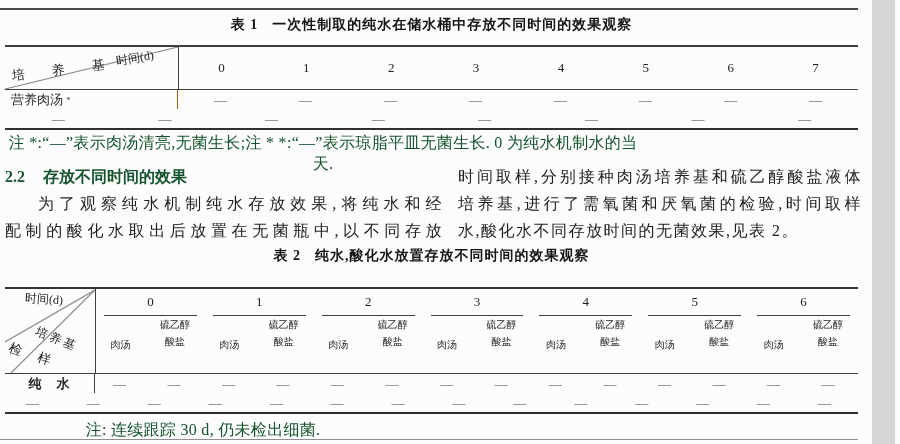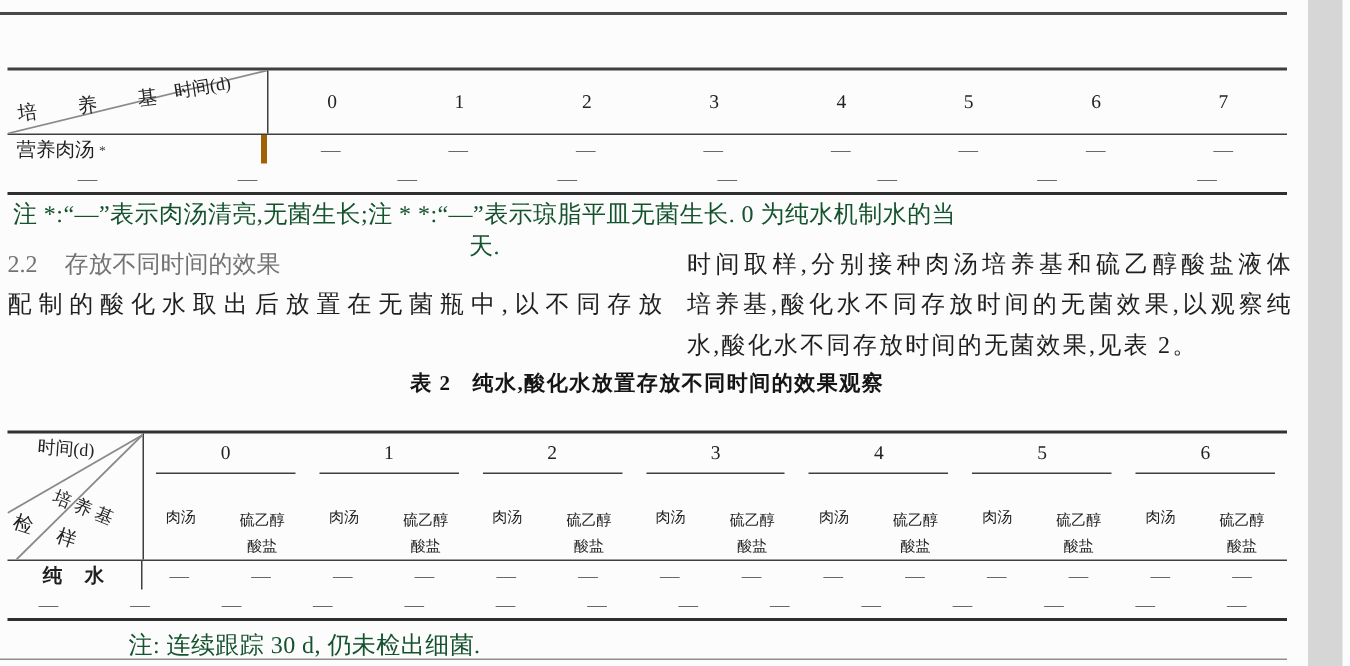--- a/index.html
+++ b/index.html
@@ -24,33 +24,33 @@
     font-size:13px;
   }
   .t1-header{display:flex;height:42px;border-bottom:1px solid #3f3f3f;}
   .t1-corner{position:relative;width:173px;border-right:1px solid #3f3f3f;flex:none;}
   .t1-corner svg{position:absolute;inset:0;}
   .c1-top{position:absolute;right:24px;top:3px;font-size:12px;transform:rotate(-9deg);color:#222;}
   .c1-bottom{position:absolute;left:8px;bottom:4px;font-size:13px;letter-spacing:12px;transform:rotate(-7deg);transform-origin:left bottom;color:#222;}
   .t1-cols{flex:1;display:flex;}
   .t1-cols span{flex:1;display:flex;align-items:center;justify-content:center;color:#222;}
   .t1-row{display:flex;height:19px;align-items:center;}
-  .t1-rowlabel{width:173px;flex:none;border-right:4px solid #a16207;align-self:stretch;display:flex;align-items:center;padding-left:6px;box-sizing:border-box;}
+  .t1-rowlabel{width:173px;flex:none;border-right:1px solid #a16207;align-self:stretch;display:flex;align-items:center;padding-left:6px;box-sizing:border-box;}
   .t1-rowlabel sup{font-size:9px;margin-left:3px;color:#444;}
   .t1-cells{flex:1;display:flex;}
   .t1-cells span{flex:1;text-align:center;color:#5f5f5f;}
 
   
   .note{position:absolute;left:3px;font-size:16px;color:#14532d;letter-spacing:0.3px;text-align:center;}
 
   
   .cols{position:absolute;left:5px;top:163px;width:856px;display:flex;gap:16px;font-size:16px;line-height:27px;}
   .col-left{width:437px;flex:none;}
   .col-right{flex:1;}
-  .sec-head{font-weight:normal;color:#737373;}
+  .sec-head{font-weight:bold;color:#14532d;}
   .sec-head .sec-num{margin-right:18px;}
   .jline{text-align:justify;text-align-last:justify;letter-spacing:0.5px;}
   .nline{letter-spacing:1.5px;}
   .indent{padding-left:33px;}
 
   
   .t2{
     position:absolute;left:5px;top:287px;width:853px;
     border-top:2px solid #333;border-bottom:2px solid #2f2f2f;
     font-size:13px;
@@ -60,37 +60,40 @@
   .t2-corner svg{position:absolute;inset:0;}
   .c2-top{position:absolute;left:20px;top:2px;font-size:12px;transform:rotate(4deg);color:#222;}
   .c2-mid{position:absolute;left:34px;top:34px;font-size:12px;letter-spacing:3px;transform:rotate(22deg);transform-origin:left top;color:#222;}
   .c2-bottom{position:absolute;left:7px;top:50px;font-size:13px;letter-spacing:7px;transform:rotate(18deg);transform-origin:left top;color:#222;}
   .t2-groups{flex:1;display:flex;}
   .t2-group{flex:1;display:flex;flex-direction:column;}
   .t2-day{height:26px;display:flex;align-items:center;justify-content:center;color:#222;}
   .t2-day-rule{height:0;border-top:1px solid #3f3f3f;margin:0 8px;}
   .t2-subs{flex:1;display:flex;font-size:10px;}
   .t2-sub-broth{width:45%;display:flex;align-items:center;justify-content:center;color:#222;}
-  .t2-sub-thio{width:55%;display:flex;flex-direction:column;align-items:center;justify-content:flex-end;line-height:17px;color:#222;}
+  .t2-sub-thio{width:55%;display:flex;flex-direction:column;align-items:center;justify-content:flex-start;line-height:17px;color:#222;}
   .t2-row{display:flex;height:19px;align-items:center;}
   .t2-rowlabel{width:90px;flex:none;align-self:stretch;border-right:1px solid #3f3f3f;display:flex;align-items:center;justify-content:center;letter-spacing:1px;box-sizing:border-box;font-weight:bold;}
   .t2-cells{flex:1;display:flex;}
   .t2-cellgroup{flex:1;display:flex;}
   .t2-cellgroup .cb{width:45%;text-align:center;color:#5f5f5f;}
   .t2-cellgroup .ct{width:55%;text-align:center;color:#5f5f5f;}
   .bottomline{border-top-width:1.5px;border-top-color:#8f8f8f;}
 </style>
 </head>
 <body>
 
 <div class="page">
 
   <div class="hrule" style="top:8px;width:858px;"></div>
   <div class="scan-band"></div>
 
+  <div class="tbl-title" style="top:16px;">
+    <span class="tlabel">表 1</span><span>一次性制取的纯水在储水桶中存放不同时间的效果观察</span>
+  </div>
 
   <div class="t1">
     <div class="t1-header">
       <div class="t1-corner">
         <svg width="173" height="42" viewBox="0 0 173 42" preserveAspectRatio="none">
           <line x1="0" y1="42" x2="173" y2="0" stroke="#8a8a8a" stroke-width="1.2"></line>
         </svg>
         <span class="c1-top">时间(d)</span>
         <span class="c1-bottom">培 养 基</span>
       </div>
@@ -135,25 +138,26 @@
     </div>
   </div>
 
   <div class="note" style="top:133px;width:640px;">注 *:“—”表示肉汤清亮,无菌生长;注 * *:“—”表示琼脂平皿无菌生长. 0 为纯水机制水的当天.</div>
 
   <div class="cols">
     <div class="col-left">
       <div class="sec-head">
         <span class="sec-num">2.2</span><span>存放不同时间的效果</span>
       </div>
+      <div class="jline indent">为了观察纯水机制纯水存放效果,将纯水和经</div>
       <div class="jline">配制的酸化水取出后放置在无菌瓶中,以不同存放</div>
     </div>
     <div class="col-right">
       <div class="jline">时间取样,分别接种肉汤培养基和硫乙醇酸盐液体</div>
-      <div class="jline">培养基,酸化水不同存放时间的无菌效果,以观察纯</div>
+      <div class="jline">培养基,进行了需氧菌和厌氧菌的检验,时间取样</div>
       <div class="nline">水,酸化水不同存放时间的无菌效果,见表 2。</div>
     </div>
   </div>
 
   <div class="tbl-title" style="top:247px;">
     <span class="tlabel">表 2</span><span>纯水,酸化水放置存放不同时间的效果观察</span>
   </div>
 
   <div class="t2">
     <div class="t2-header">

